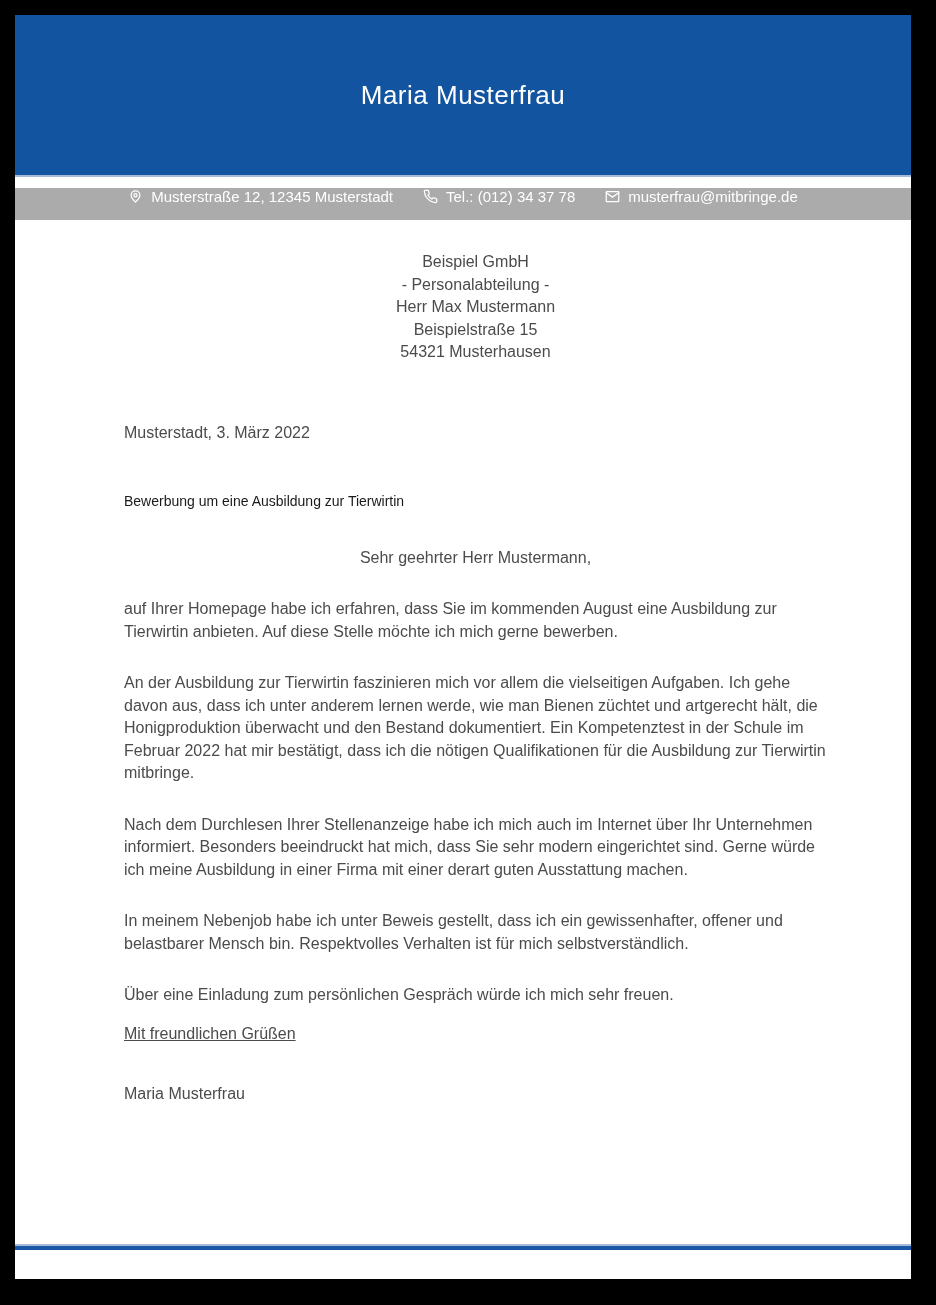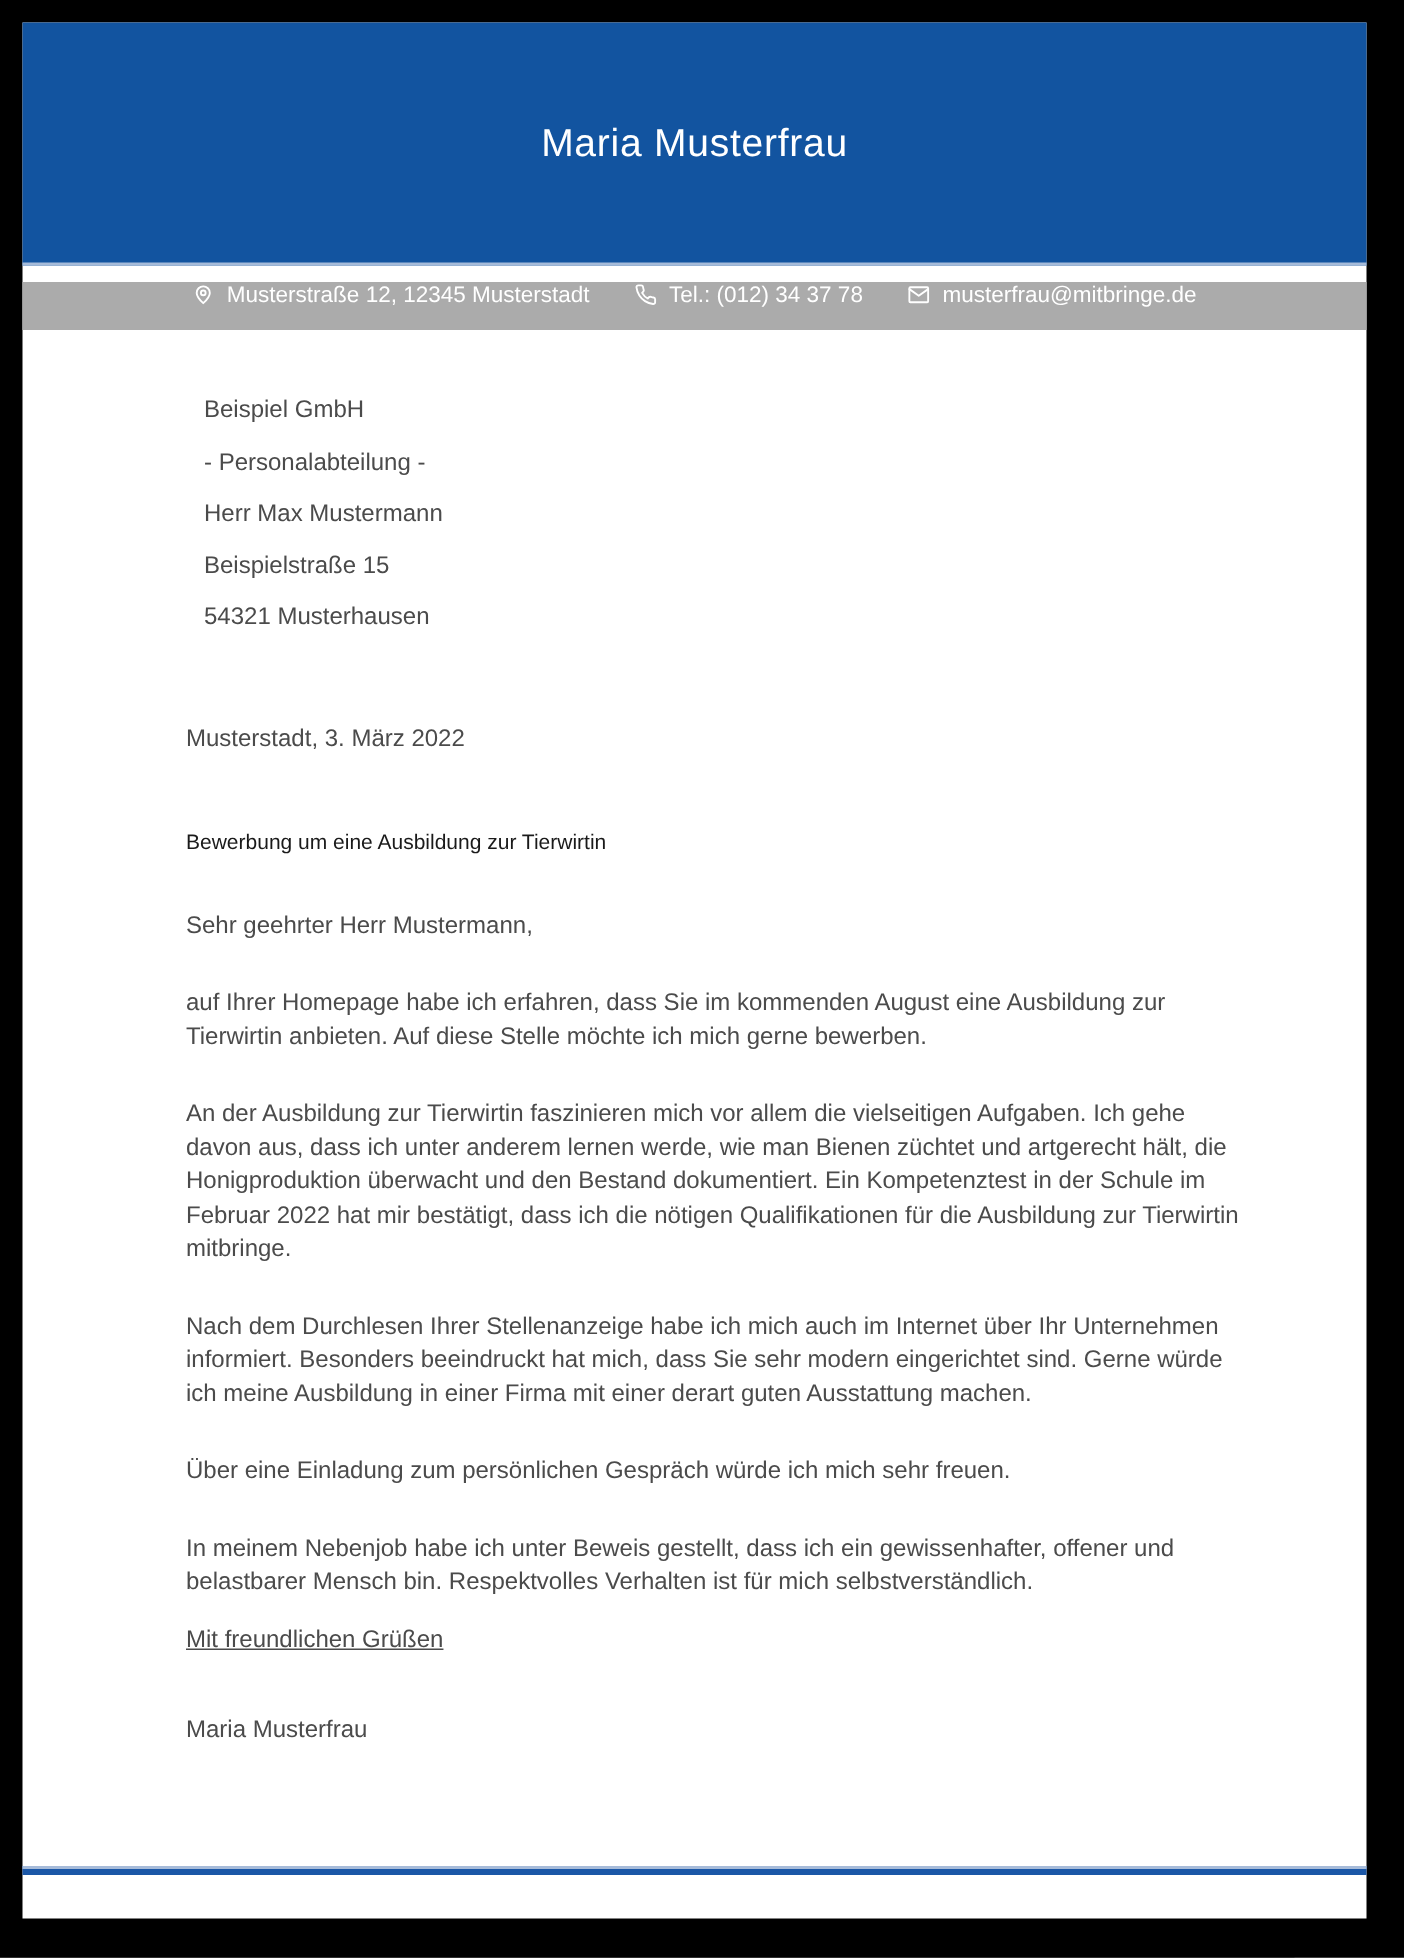--- a/index.html
+++ b/index.html
@@ -66,32 +66,32 @@
   }
   .letter {
     position: absolute;
     left: 109px;
     top: 236px;
     width: 703px;
     color: #4B4B4B;
     font-size: 16px;
     line-height: 22.5px;
   }
-  .recipient div { margin: 12px; }
+  .recipient div { margin: 0; text-align: center; }
   .date-line {
     text-align: left;
     margin-top: 58px;
   }
   .subject {
     margin-top: 46px;
     font-weight: 400;
     font-size: 14px;
     color: #1A1A1A;
   }
-  .salutation { margin-top: 34px; }
+  .salutation { margin-top: 34px; text-align: center; }
   .para { margin: 29px 0 0 0; }
   .closing { margin-top: 16px; text-decoration: underline; }
   .signature { margin-top: 38px; }
   .footer-line {
     position: absolute;
     left: 0; right: 0;
     top: 1229px;
     height: 4px;
     background: #1B57A7;
     border-top: 2px solid #A6BBD9;
@@ -147,22 +147,22 @@
 
       <div class="date-line">Musterstadt, 3. März 2022</div>
 
       <div class="subject">Bewerbung um eine Ausbildung zur Tierwirtin</div>
 
       <div class="salutation">Sehr geehrter Herr Mustermann,</div>
 
       <p class="para">auf Ihrer Homepage habe ich erfahren, dass Sie im kommenden August eine Ausbildung zur Tierwirtin anbieten. Auf diese Stelle möchte ich mich gerne bewerben.</p>
       <p class="para">An der Ausbildung zur Tierwirtin faszinieren mich vor allem die vielseitigen Aufgaben. Ich gehe davon aus, dass ich unter anderem lernen werde, wie man Bienen züchtet und artgerecht hält, die Honigproduktion überwacht und den Bestand dokumentiert. Ein Kompetenztest in der Schule im Februar 2022 hat mir bestätigt, dass ich die nötigen Qualifikationen für die Ausbildung zur Tierwirtin mitbringe.</p>
       <p class="para">Nach dem Durchlesen Ihrer Stellenanzeige habe ich mich auch im Internet über Ihr Unternehmen informiert. Besonders beeindruckt hat mich, dass Sie sehr modern eingerichtet sind. Gerne würde ich meine Ausbildung in einer Firma mit einer derart guten Ausstattung machen.</p>
+      <p class="para">In meinem Nebenjob habe ich unter Beweis gestellt, dass ich ein gewissenhafter, offener und belastbarer Mensch bin. Respektvolles Verhalten ist für mich selbstverständlich.</p>
       <p class="para">Über eine Einladung zum persönlichen Gespräch würde ich mich sehr freuen.</p>
-      <p class="para">In meinem Nebenjob habe ich unter Beweis gestellt, dass ich ein gewissenhafter, offener und belastbarer Mensch bin. Respektvolles Verhalten ist für mich selbstverständlich.</p>
 
       <div class="closing">Mit freundlichen Grüßen</div>
 
       <div class="signature">Maria Musterfrau</div>
     </div>
 
     <div class="footer-line"></div>
 
   </div>
 </div>

